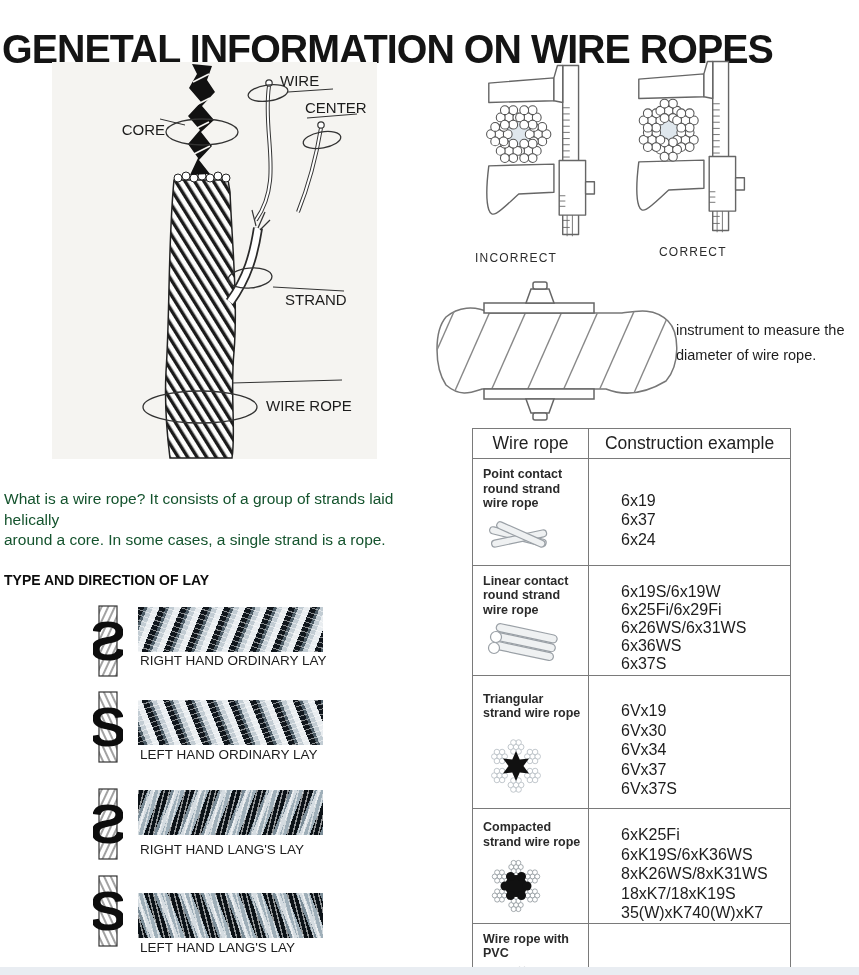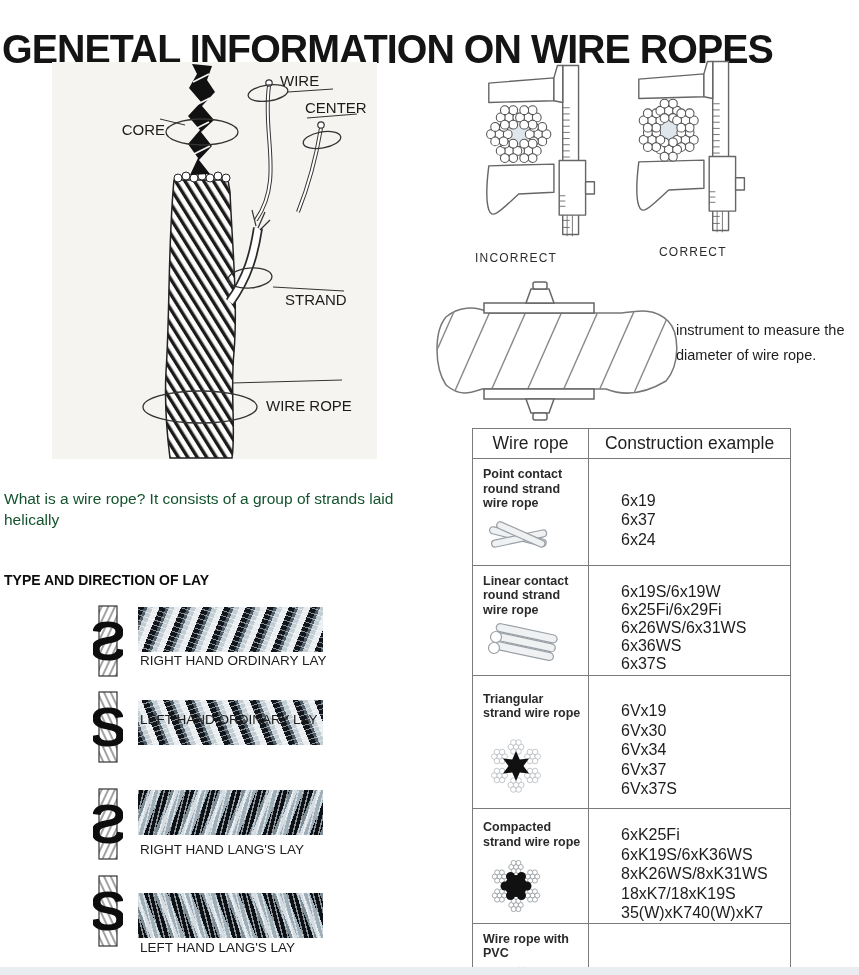--- a/index.html
+++ b/index.html
@@ -236,20 +236,21 @@
       </g>
     </svg>
   </div>
   <div class="measure-note">
     <div>instrument to measure the</div>
     <div>diameter of wire rope.</div>
   </div>
 
   <div class="intro">
     <div>What is a wire rope?  It consists of a group of strands laid helically</div>
+    <div>around a core. In some cases, a single strand is a rope.</div>
   </div>
 
   <div class="lay-heading">TYPE AND DIRECTION OF LAY</div>
 
   <div class="lay-icon" style="top:604px">
     <svg viewBox="0 0 30 74" width="30" height="74">
       <rect x="6" y="2" width="18" height="70" fill="url(#patZ)" stroke="#333" stroke-width="1.2"></rect>
       <g transform="translate(30,0) scale(-1,1)">
         <text x="15" y="56" text-anchor="middle" font-size="56" font-weight="bold" fill="#0d0d0d">S</text>
       </g>
@@ -258,21 +259,21 @@
   <div class="photo d-z t-ord" style="top:607px"></div>
   <div class="lay-label" style="top:653px">RIGHT HAND ORDINARY LAY</div>
 
   <div class="lay-icon" style="top:690px">
     <svg viewBox="0 0 30 74" width="30" height="74">
       <rect x="6" y="2" width="18" height="70" fill="url(#patS)" stroke="#333" stroke-width="1.2"></rect>
       <text x="15" y="56" text-anchor="middle" font-size="56" font-weight="bold" fill="#0d0d0d">S</text>
     </svg>
   </div>
   <div class="photo d-s t-ord" style="top:700px"></div>
-  <div class="lay-label" style="top:712px">LEFT HAND ORDINARY LAY</div>
+  <div class="lay-label" style="top:747px">LEFT HAND ORDINARY LAY</div>
 
   <div class="lay-icon" style="top:787px">
     <svg viewBox="0 0 30 74" width="30" height="74">
       <rect x="6" y="2" width="18" height="70" fill="url(#patZ)" stroke="#333" stroke-width="1.2"></rect>
       <g transform="translate(30,0) scale(-1,1)">
         <text x="15" y="56" text-anchor="middle" font-size="56" font-weight="bold" fill="#0d0d0d">S</text>
       </g>
     </svg>
   </div>
   <div class="photo d-z t-lang" style="top:790px"></div>

